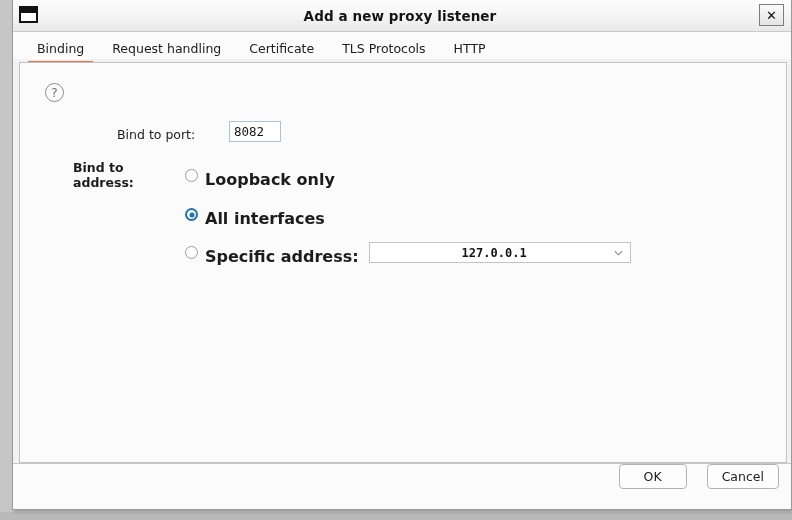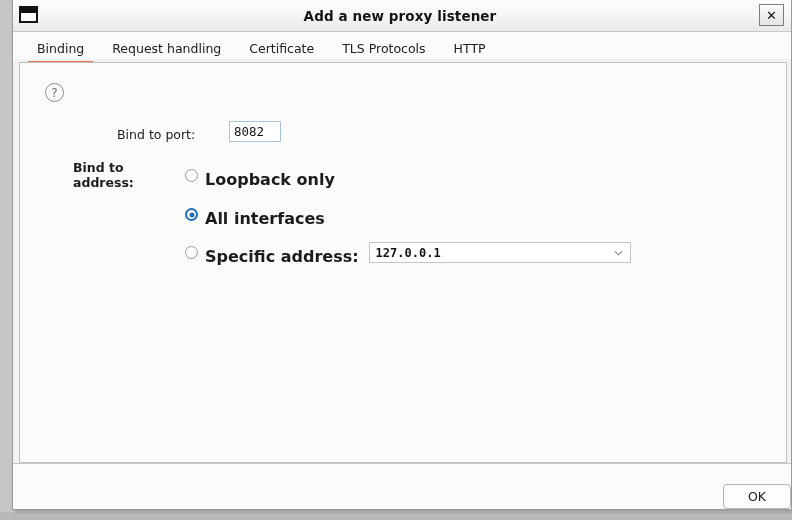--- a/index.html
+++ b/index.html
@@ -267,20 +267,21 @@
     width: 262px;
     height: 21px;
     box-sizing: border-box;
     border: 1px solid #c4c4c4;
     background: #ffffff;
     display: flex;
     align-items: center;
     padding: 0 6px;
     cursor: pointer;
     position: relative;
+    text-align: center;
   }
   .select-value {
     flex: 1;
     font-family: "DejaVu Sans Mono", "Liberation Mono", monospace;
     font-size: 12px;
     color: #141414;
   }
   .chevron {
     width: 11px;
     height: 11px;
@@ -288,22 +289,23 @@
     color: #8a8a8a;
   }
 
   
   .footer {
     flex: 0 0 46px;
     height: 46px;
     background: #fbfbfb;
     border-top: 1px solid #c7c7c7;
     display: flex;
-    align-items: flex-end;
+    align-items: flex-start;
     justify-content: flex-end;
+    padding-right: 12px;
     gap: 20px;
     box-sizing: border-box;
   }
   .btn {
     min-width: 68px;
     height: 25px;
     padding: 0 14px;
     background: #fdfdfd;
     border: 1px solid #b4b4b4;
     border-radius: 4px;
@@ -381,15 +383,16 @@
           </div>
 
         </div>
       </div>
 
     </div>
   </div>
 
   <div class="footer">
     <button class="btn">OK</button>
+    <button class="btn">Cancel</button>
   </div>
 
 </div>
 
 </body></html>

